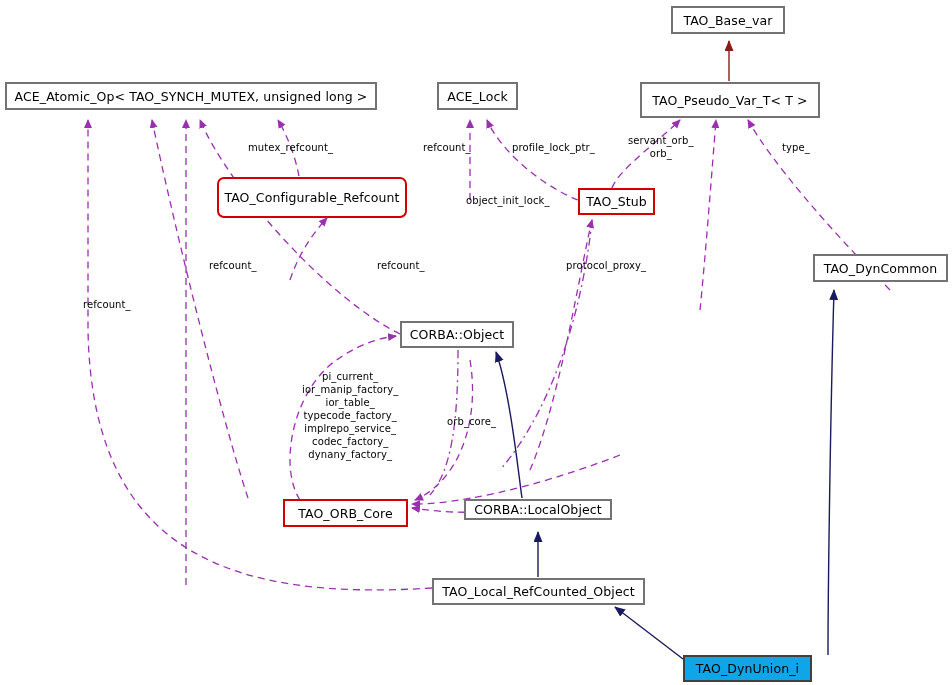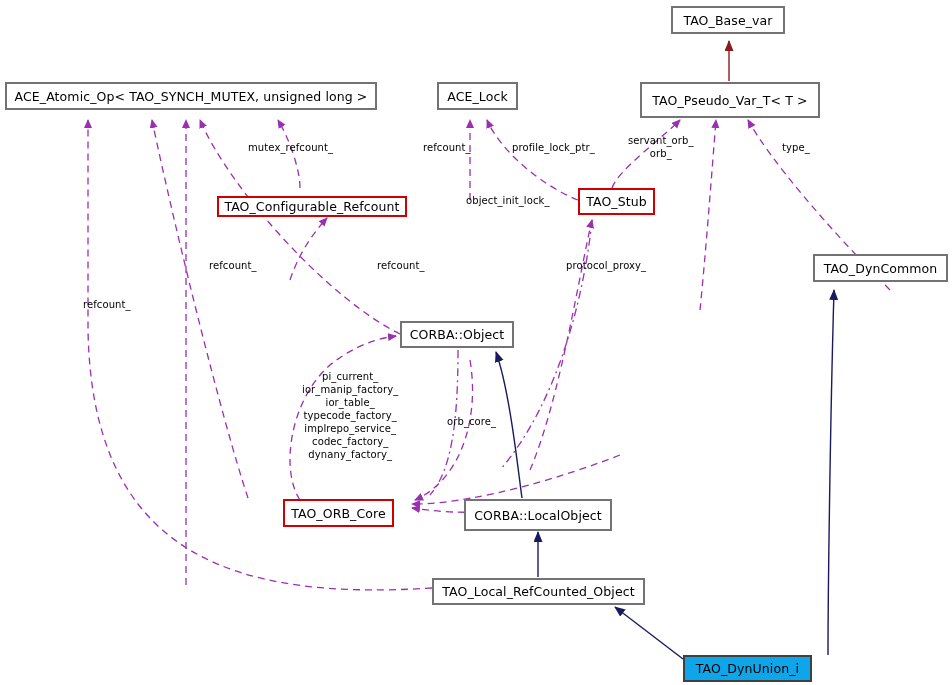--- a/index.html
+++ b/index.html
@@ -130,41 +130,41 @@
   </div>
 
   <div class="node" style="left:671px; top:6px; width:114px; height:28px;">
     <span>TAO_Base_var</span>
   </div>
 
   <div class="node" style="left:640px; top:82px; width:180px; height:36px;">
     <span>TAO_Pseudo_Var_T&lt; T &gt;</span>
   </div>
 
-  <div class="node red" style="left:217px; top:196px; width:190px; height:21px;">
+  <div class="node red" style="left:217px; top:177px; width:190px; height:41px;border-radius:7px;">
     <span>TAO_Configurable_Refcount</span>
   </div>
 
   <div class="node red" style="left:578px; top:188px; width:77px; height:27px;text-align:right;">
     <span>TAO_Stub</span>
   </div>
 
   <div class="node" style="left:813px; top:254px; width:135px; height:28px;">
     <span>TAO_DynCommon</span>
   </div>
 
   <div class="node" style="left:400px; top:321px; width:114px; height:27px;">
     <span>CORBA::Object</span>
   </div>
 
-  <div class="node red" style="left:283px; top:499px; width:111px; height:28px;">
+  <div class="node red" style="left:283px; top:499px; width:125px; height:28px;">
     <span>TAO_ORB_Core</span>
   </div>
 
-  <div class="node" style="left:464px; top:499px; width:148px; height:32px;">
+  <div class="node" style="left:464px; top:499px; width:148px; height:21px;">
     <span>CORBA::LocalObject</span>
   </div>
 
   <div class="node" style="left:432px; top:578px; width:213px; height:27px;">
     <span>TAO_Local_RefCounted_Object</span>
   </div>
 
   <div class="node filled" style="left:683px; top:655px; width:129px; height:27px;">
     <span>TAO_DynUnion_i</span>
   </div>

